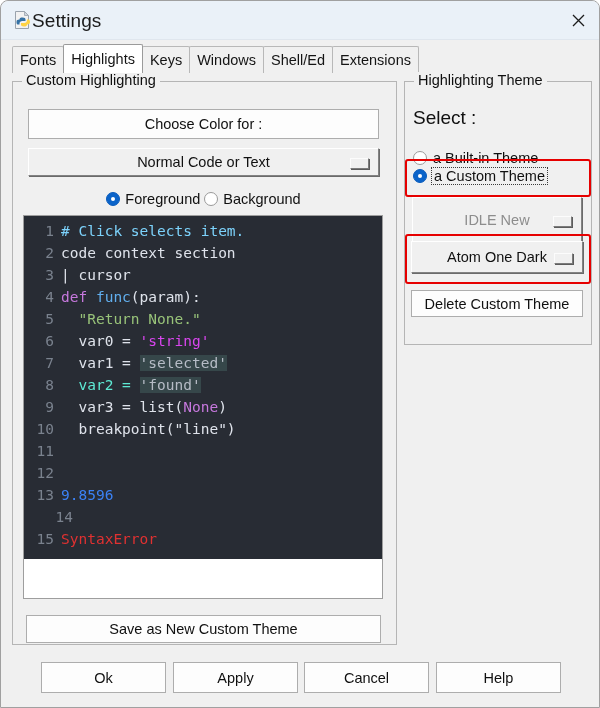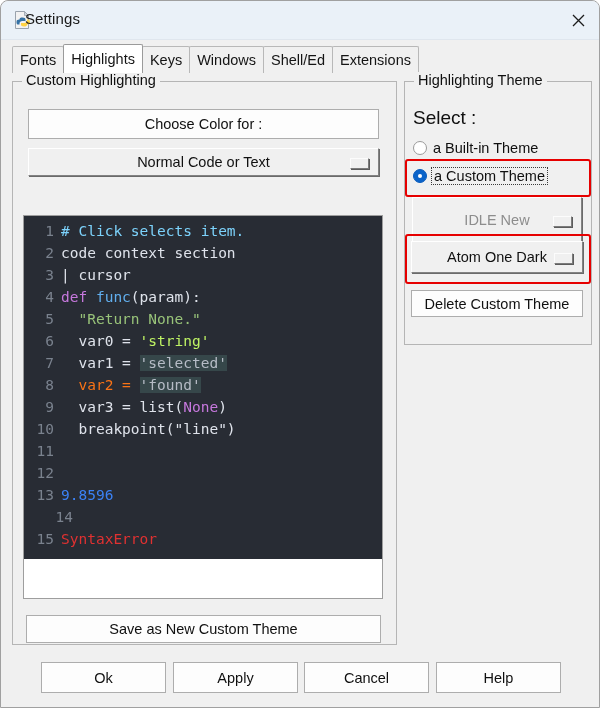--- a/index.html
+++ b/index.html
@@ -25,22 +25,22 @@
     width: 600px; height: 38px;
     background: #eaf1f8;
     border-radius: 7px 7px 0 0;
     border-bottom: 1px solid #dfe6ee;
   }
   .title-icon {
     position: absolute; left: 12px; top: 9px;
     width: 20px; height: 20px;
   }
   .title-text {
-    position: absolute; left: 24px; top: 9px;
-    font-size: 15px; color: #1a1a1a;
+    position: absolute; left: 31px; top: 9px;
+    font-size: 19px; color: #1a1a1a;
     letter-spacing: .1px;
   }
   .close-btn {
     position: absolute; right: 0px; top: 0px;
     width: 46px; height: 38px;
     display: flex; align-items: center; justify-content: center;
   }
   .close-btn svg { display:block; }
 
   
@@ -176,21 +176,21 @@
   #select-label {
     position: absolute; left: 412px; top: 106px;
     font-size: 19px; color: #101010;
   }
   .theme-radio {
     position: absolute; left: 409px;
     display: flex; align-items: center; gap: 6px;
     font-size: 14.5px; color: #101010;
     padding: 1px 3px;
   }
-  #radio-builtin { top: 138px; }
+  #radio-builtin { top: 148px; }
   #radio-custom  { top: 165px; }
   #radio-custom .rlabel {
     border: 1px dotted #3a3a3a;
     padding: 0 2px; margin-left: -2px;
   }
   #idle-new   { left: 411px; top: 196px; width: 170px; height: 45px; }
   #atom-one   { left: 410px; top: 240px; width: 172px; height: 32px; }
   #delete-btn { left: 410px; top: 289px; width: 172px; height: 27px; }
 
   
@@ -250,31 +250,41 @@
 
   <div class="btn" id="choose-color">
     <span>Choose Color for :</span>
   </div>
 
   <div class="btn flat" id="normal-code">
     <span>Normal Code or Text</span>
     <span class="opt-ind"></span>
   </div>
 
+  <div class="radio-row">
+    <span class="radio">
+      <span class="rdot on"></span>
+      <span>Foreground</span>
+    </span>
+    <span class="radio">
+      <span class="rdot"></span>
+      <span>Background</span>
+    </span>
+  </div>
 
   <div id="code-wrap">
     <div id="code-pane" style="background: rgb(40, 44, 52);">
         <div class="cline"><span class="lno" style="color: rgb(122, 130, 142);">1</span><span class="ctext"><span style="color: #7dd3fc;"># Click selects item.</span></span></div>
         <div class="cline"><span class="lno" style="color: rgb(122, 130, 142);">2</span><span class="ctext"><span style="color: rgb(223, 227, 235);">code context section</span></span></div>
         <div class="cline"><span class="lno" style="color: rgb(122, 130, 142);">3</span><span class="ctext"><span style="color: rgb(223, 227, 235);">| cursor</span></span></div>
         <div class="cline"><span class="lno" style="color: rgb(122, 130, 142);">4</span><span class="ctext"><span style="color: rgb(198, 120, 221);">def </span><span style="color: rgb(97, 175, 239);">func</span><span style="color: rgb(223, 227, 235);">(param):</span></span></div>
         <div class="cline"><span class="lno" style="color: rgb(122, 130, 142);">5</span><span class="ctext"><span style="color: rgb(223, 227, 235);">  </span><span style="color: rgb(152, 195, 121);">"Return None."</span></span></div>
-        <div class="cline"><span class="lno" style="color: rgb(122, 130, 142);">6</span><span class="ctext"><span style="color: rgb(223, 227, 235);">  var0 = </span><span style="color: #bef264;">'string'</span></span></div>
+        <div class="cline"><span class="lno" style="color: rgb(122, 130, 142);">6</span><span class="ctext"><span style="color: rgb(223, 227, 235);">  var0 = </span><span style="color: #d946ef;">'string'</span></span></div>
         <div class="cline"><span class="lno" style="color: rgb(122, 130, 142);">7</span><span class="ctext"><span style="color: rgb(223, 227, 235);">  var1 = </span><span style="color: rgb(182, 188, 198); background: rgb(54, 71, 74);">'selected'</span></span></div>
-        <div class="cline"><span class="lno" style="color: rgb(122, 130, 142);">8</span><span class="ctext"><span style="color: #f97316;">  var2 = </span><span style="color: rgb(182, 188, 198); background: rgb(54, 71, 74);">'found'</span></span></div>
+        <div class="cline"><span class="lno" style="color: rgb(122, 130, 142);">8</span><span class="ctext"><span style="color: #5eead4;">  var2 = </span><span style="color: rgb(182, 188, 198); background: rgb(54, 71, 74);">'found'</span></span></div>
         <div class="cline"><span class="lno" style="color: rgb(122, 130, 142);">9</span><span class="ctext"><span style="color: rgb(223, 227, 235);">  var3 = list(</span><span style="color: rgb(198, 120, 221);">None</span><span style="color: rgb(223, 227, 235);">)</span></span></div>
         <div class="cline"><span class="lno" style="color: rgb(122, 130, 142);">10</span><span class="ctext"><span style="color: rgb(223, 227, 235);">  breakpoint("line")</span></span></div>
         <div class="cline"><span class="lno" style="color: rgb(122, 130, 142);">11</span><span class="ctext"><span style="color: rgb(223, 227, 235);"></span></span></div>
         <div class="cline"><span class="lno" style="color: rgb(122, 130, 142);">12</span></div>
         <div class="cline"><span class="lno" style="color: rgb(122, 130, 142);">13</span><span class="ctext"><span style="color: #3b82f6; margin-top: 32px;">9.8596</span></span></div>
         <div class="cline"><span class="lno" style="color: rgb(122, 130, 142); padding-left: 19px;">14</span></div>
         <div class="cline"><span class="lno" style="color: rgb(122, 130, 142);">15</span><span class="ctext"><span style="color: rgb(224, 49, 49);">SyntaxError</span></span></div>
       </div>
   </div>
 

